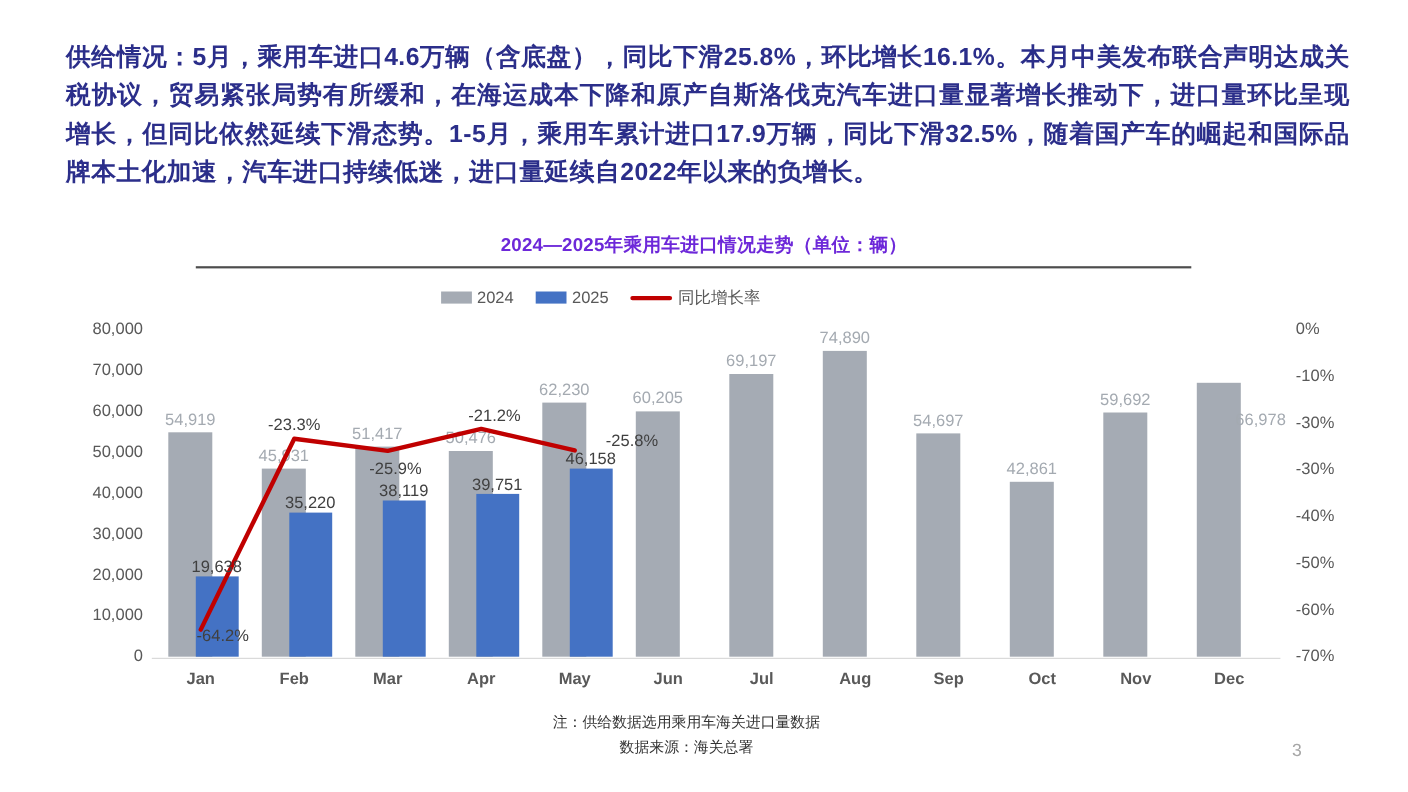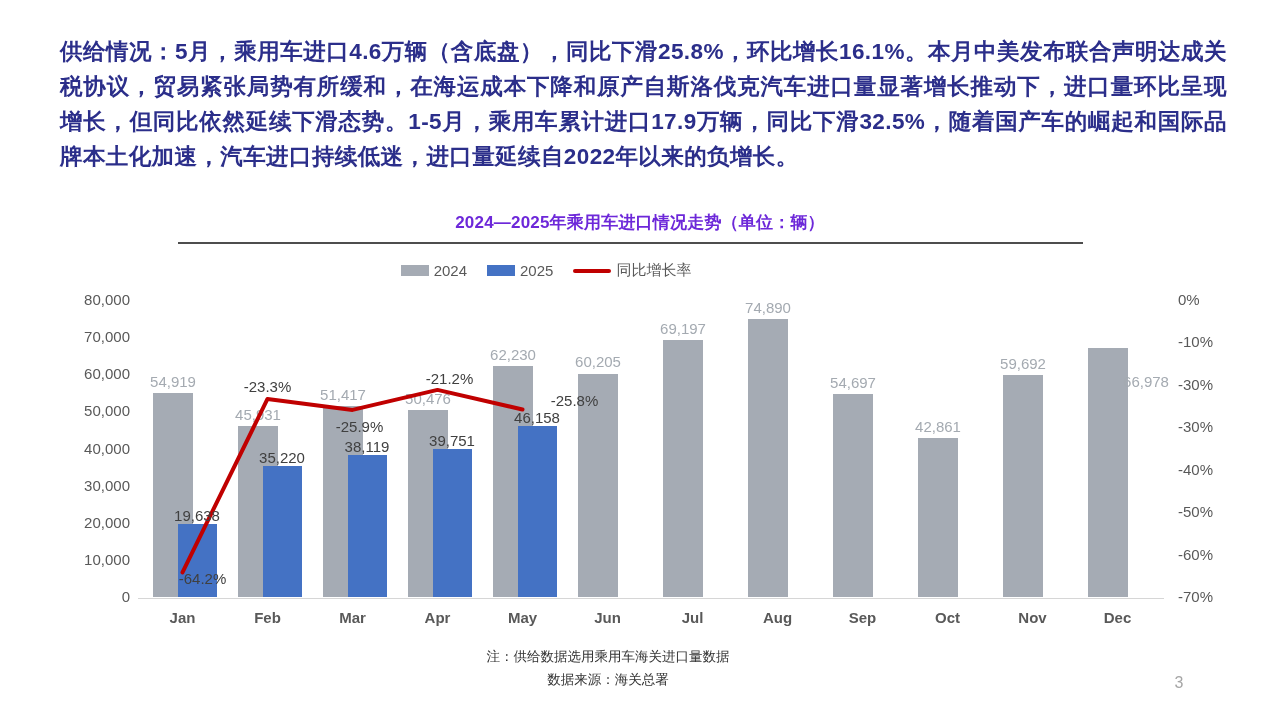--- a/index.html
+++ b/index.html
@@ -29,21 +29,21 @@
   .tick-right{left:1178px;text-align:left;width:70px;}
   #axis-line{position:absolute;left:138px;top:598px;width:1026px;height:1px;background:#d6d6d6;}
   #chart-plot{position:absolute;left:140px;top:300px;width:1020px;height:298px;}
   .bar{position:absolute;bottom:1px;}
   .bar-label{position:absolute;width:84px;text-align:center;font-size:15px;white-space:nowrap;}
   .bar-label.gray{color:#a4aab1;}
   .bar-label.blue{color:#404040;}
   .pct-label{position:absolute;width:64px;text-align:center;font-size:15px;color:#404040;white-space:nowrap;}
   #growth-svg{position:absolute;left:0;top:0;overflow:visible;}
   .month{position:absolute;top:609px;width:85px;text-align:center;font-size:15px;font-weight:bold;color:#595959;}
-  .note{position:absolute;left:0px;width:1216px;text-align:center;font-size:13.5px;color:#333333;}
+  .note{position:absolute;left:16px;width:1216px;text-align:center;font-size:13.5px;color:#333333;}
   #note1{top:648px;}
   #note2{top:671px;}
   #page-num{position:absolute;left:1164px;top:674px;width:30px;text-align:center;font-size:16px;color:#a6a6a6;}
 </style>
 </head>
 <body>
 
 <div id="slide">
 
   <div id="headline">供给情况：5月，乘用车进口4.6万辆（含底盘），同比下滑25.8%，环比增长16.1%。本月中美发布联合声明达成关税协议，贸易紧张局势有所缓和，在海运成本下降和原产自斯洛伐克汽车进口量显著增长推动下，进口量环比呈现增长，但同比依然延续下滑态势。1-5月，乘用车累计进口17.9万辆，同比下滑32.5%，随着国产车的崛起和国际品牌本土化加速，汽车进口持续低迷，进口量延续自2022年以来的负增长。</div>

